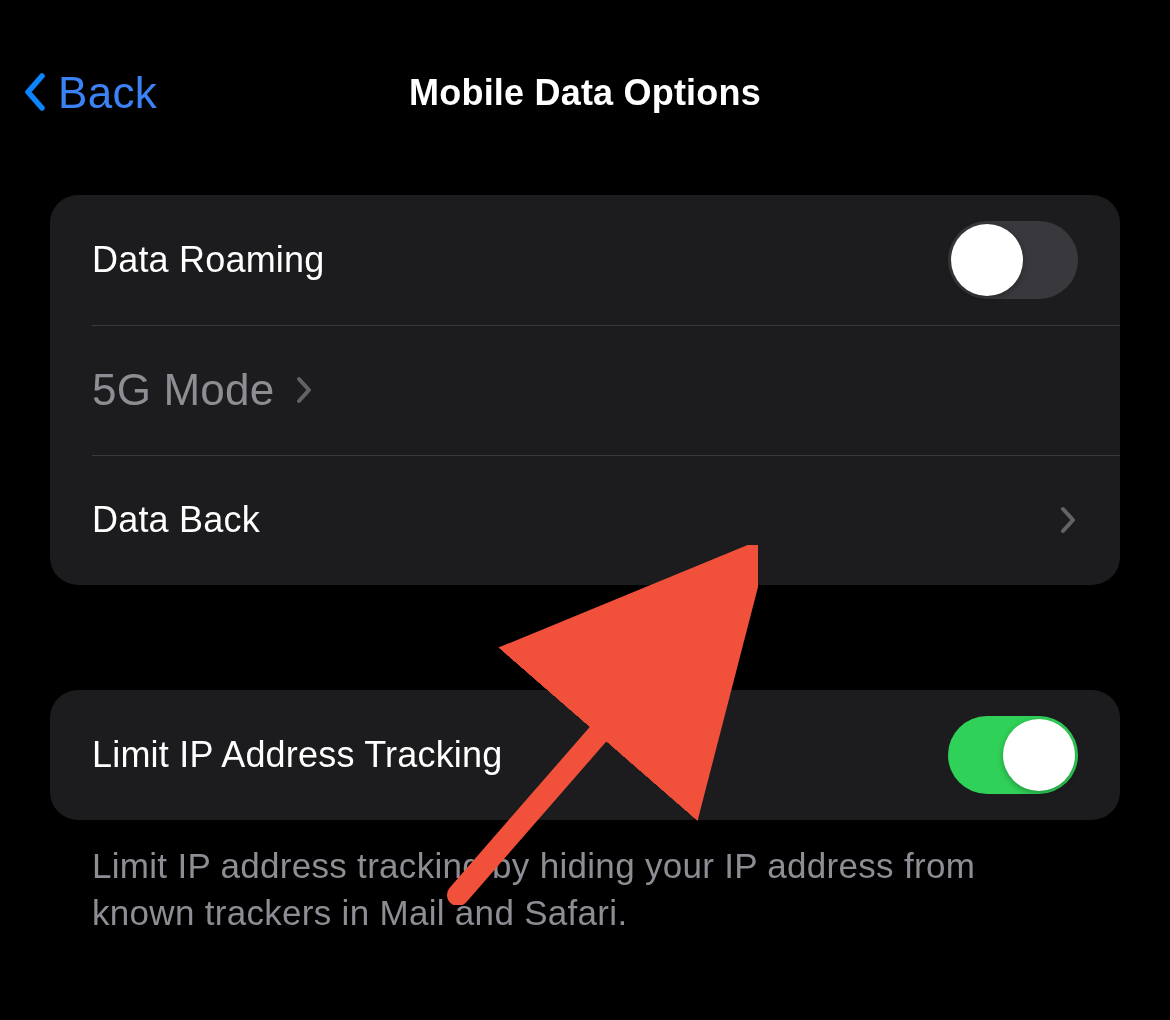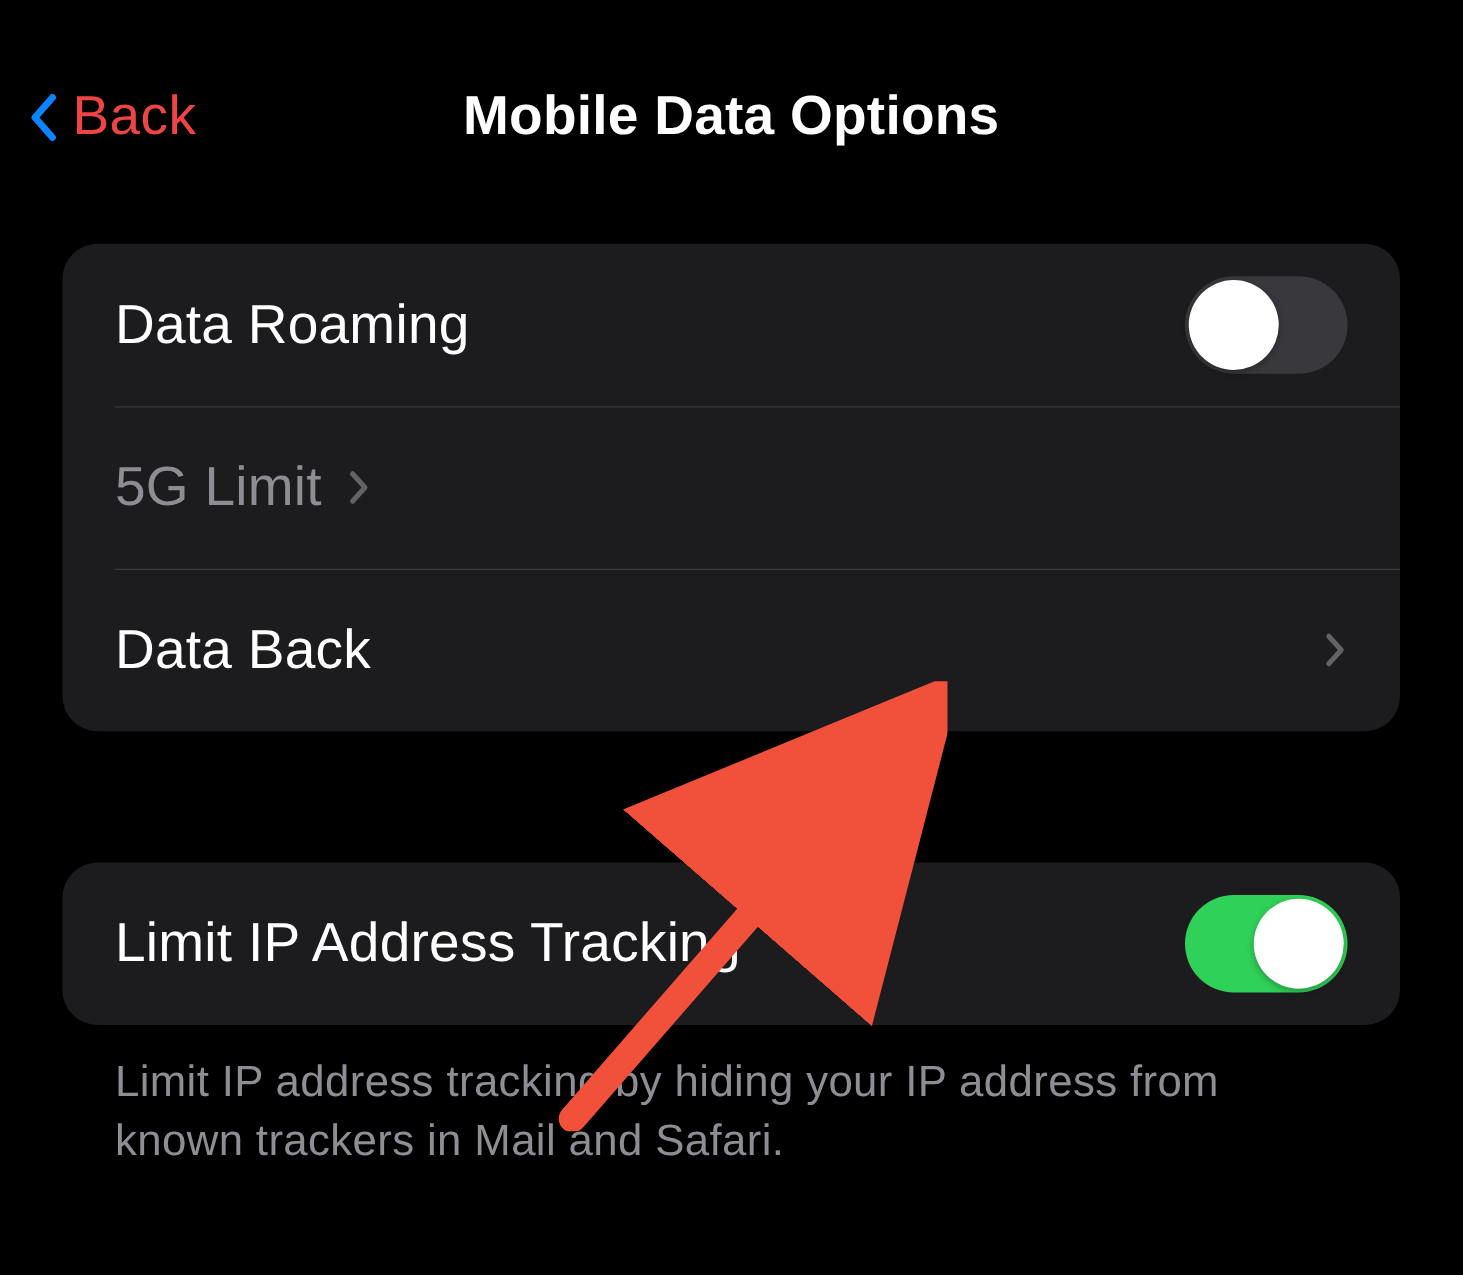--- a/index.html
+++ b/index.html
@@ -19,22 +19,22 @@
     }
     .nav-bar {
       display: flex;
       align-items: center;
       padding: 45px 20px 0 20px;
       height: 140px;
       position: relative;
     }
     .back-button {
       display: flex;
-      align-items: flex-end;
-      color: #ef4444;
+      align-items: flex-start;
+      color: #3b82f6;
       cursor: pointer;
       position: absolute;
       left: 20px;
     }
     .back-chevron {
       width: 28px;
       height: 48px;
       display: flex;
       align-items: center;
       justify-content: center;
@@ -45,21 +45,21 @@
     }
     .back-label {
       font-size: 44px;
       font-weight: 400;
       margin-left: 10px;
       letter-spacing: 0.3px;
     }
     .nav-title {
       width: 100%;
       text-align: center;
-      font-size: 44px;
+      font-size: 36px;
       font-weight: 600;
       letter-spacing: 0.2px;
     }
     .content {
       padding: 55px 50px 0 50px;
     }
     .group {
       background: #1c1c1e;
       border-radius: 28px;
       overflow: hidden;
@@ -74,21 +74,21 @@
     .row + .row::before {
       content: "";
       position: absolute;
       top: 0;
       left: 42px;
       right: 0;
       height: 1px;
       background: #3a3a3c;
     }
     .row-label {
-      font-size: 44px;
+      font-size: 36px;
       font-weight: 400;
       flex: 1;
       letter-spacing: 0.2px;
     }
     .row-value {
       font-size: 44px;
       font-weight: 400;
       color: #8d8d93;
       margin-right: 20px;
       letter-spacing: 0.2px;
@@ -167,21 +167,21 @@
   <div class="group">
 
     <div class="row">
       <div class="row-label">Data Roaming</div>
       <div class="toggle toggle-off">
         <div class="toggle-knob"></div>
       </div>
     </div>
 
     <div class="row">
-      <div class="row-value">5G Limit</div>
+      <div class="row-value">5G Mode</div>
       <span class="chevron-right">
         <svg viewBox="0 0 16 28" fill="none">
           <path d="M3 3 L13 14 L3 25" stroke="#636366" stroke-width="4" stroke-linecap="round" stroke-linejoin="round"></path>
         </svg>
       </span>
     </div>
 
     <div class="row">
       <div class="row-label">Data Back</div>
       <span class="chevron-right">

